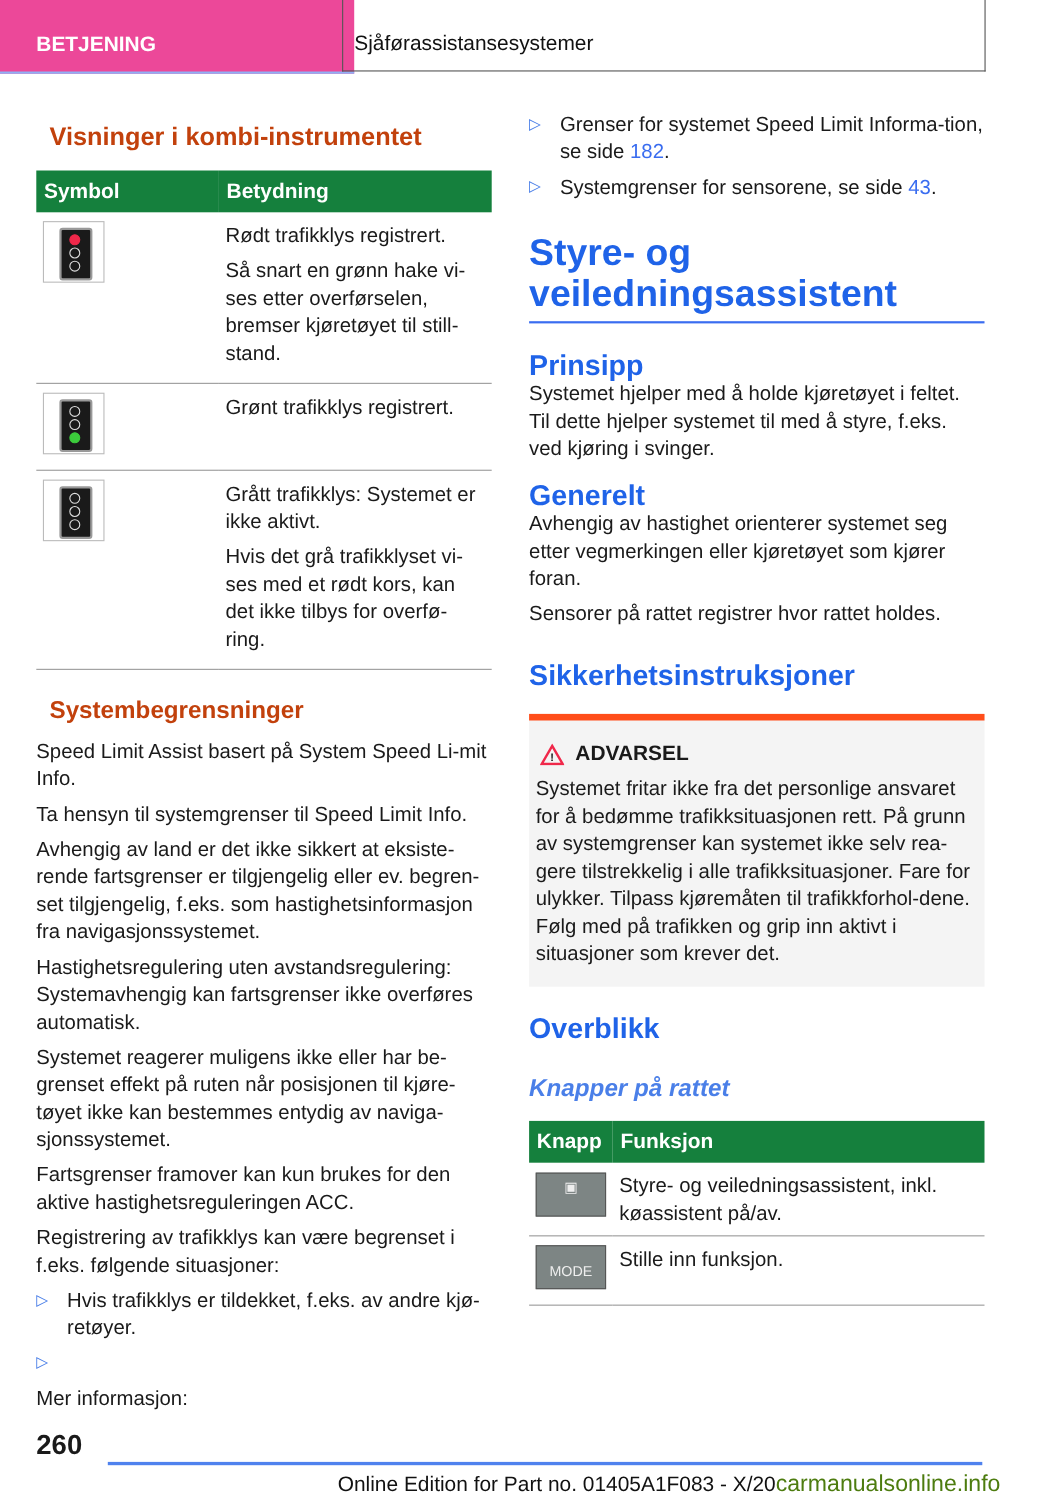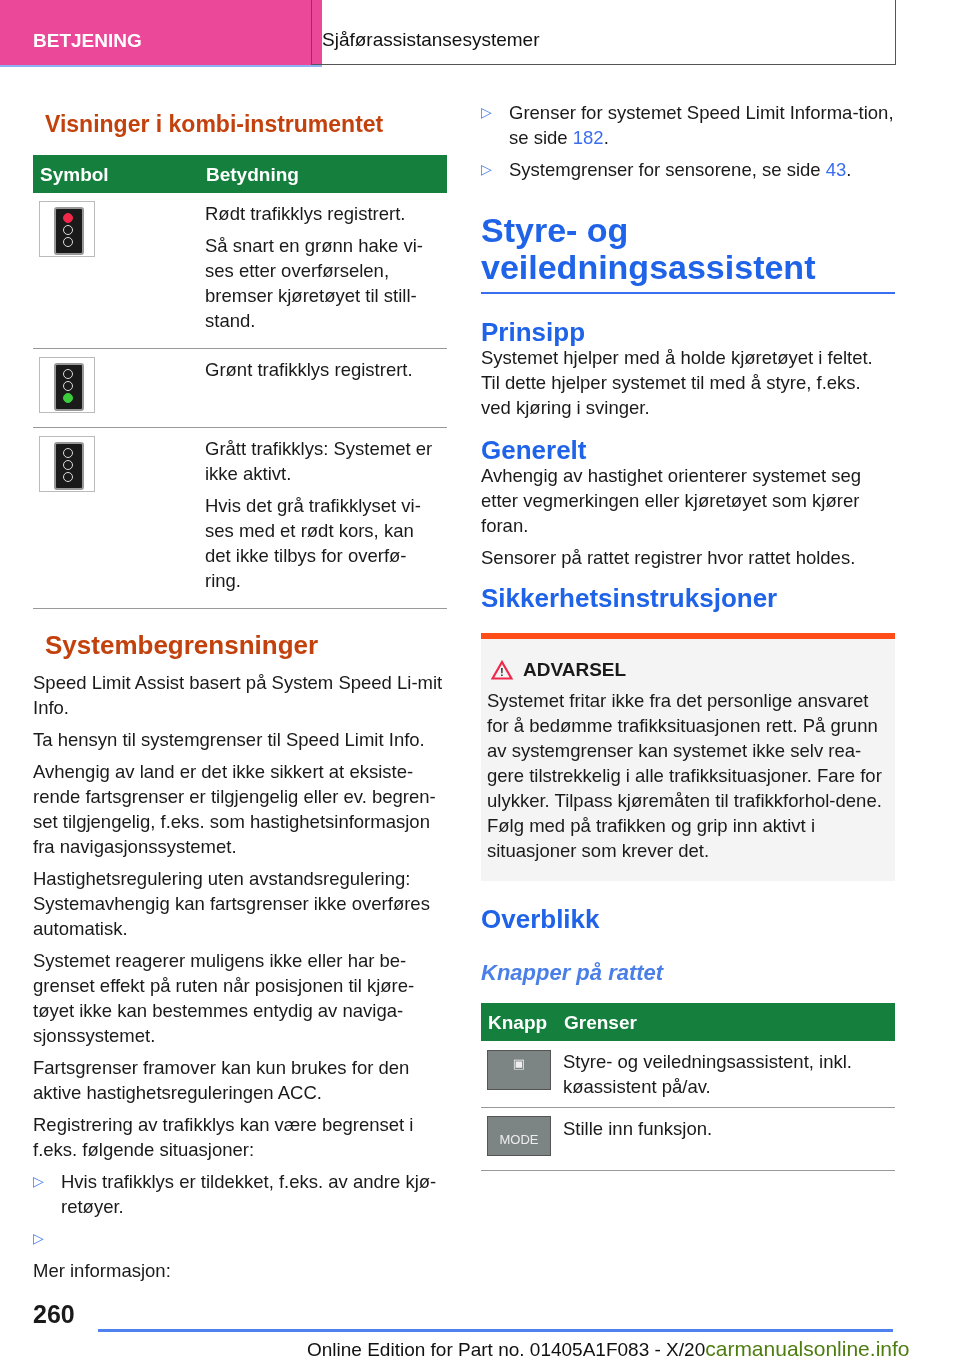--- a/index.html
+++ b/index.html
@@ -82,21 +82,21 @@
                 <span class="dot" style="top:16px"></span>
                 <span class="dot" style="top:28px"></span>
               </span></span></td>
       <td>
             <p>Grått trafikklys: Systemet er ikke aktivt.</p>
             <p>Hvis det grå trafikklyset vi-ses med et rødt kors, kan det ikke tilbys for overfø-ring.</p>
           </td>
     </tr>
   </tbody>
     </table>
-  <h3 class="blue" style="margin-top:24px;font-size:26px;">Systembegrensninger</h3>
+  <h3 class="blue" style="margin-top:24px;font-size:22px;">Systembegrensninger</h3>
   <p>Speed Limit Assist basert på System Speed Li-mit Info.</p>
   <p>Ta hensyn til systemgrenser til Speed Limit Info.</p>
   <p>Avhengig av land er det ikke sikkert at eksiste-rende fartsgrenser er tilgjengelig eller ev. begren-set tilgjengelig, f.eks. som hastighetsinformasjon fra navigasjonssystemet.</p>
   <p>Hastighetsregulering uten avstandsregulering: Systemavhengig kan fartsgrenser ikke overføres automatisk.</p>
   <p>Systemet reagerer muligens ikke eller har be-grenset effekt på ruten når posisjonen til kjøre-tøyet ikke kan bestemmes entydig av naviga-sjonssystemet.</p>
   <p>Fartsgrenser framover kan kun brukes for den aktive hastighetsreguleringen ACC.</p>
   <p>Registrering av trafikklys kan være begrenset i f.eks. følgende situasjoner:</p>
   <div class="bullet">
       <span class="tri">▷</span>
       <span>Hvis trafikklys er tildekket, f.eks. av andre kjø-retøyer.</span>
@@ -118,38 +118,38 @@
     </div>
   <div class="rule-blue" style="margin-top:30px;padding-bottom:6px;">
     <h2 class="big">Styre- og</h2>
     <h2 class="big">veiledningsassistent</h2>
   </div>
   <h3 class="big2" style="margin-top:26px;">Prinsipp</h3>
   <p>Systemet hjelper med å holde kjøretøyet i feltet. Til dette hjelper systemet til med å styre, f.eks. ved kjøring i svinger.</p>
   <h3 class="big2" style="margin-top:18px;">Generelt</h3>
   <p>Avhengig av hastighet orienterer systemet seg etter vegmerkingen eller kjøretøyet som kjører foran.</p>
   <p>Sensorer på rattet registrer hvor rattet holdes.</p>
-  <h3 class="big2" style="margin-top:16px;margin-bottom:22px;">Sikkerhetsinstruksjoner</h3>
+  <h3 class="big2" style="margin-top:32px;margin-bottom:22px;">Sikkerhetsinstruksjoner</h3>
   <div class="warn">
     <div class="warn-title">
         <svg width="22" height="20" viewBox="0 0 22 20">
           <path d="M11 2 L20.5 18.5 L1.5 18.5 Z" fill="none" stroke="#f0284a" stroke-width="2.2"></path>
           <text x="11" y="16" font-size="10" text-anchor="middle" fill="#111" font-family="Liberation Sans, sans-serif" font-weight="bold">!</text>
         </svg>
         <span>ADVARSEL</span>
       </div>
     <div>Systemet fritar ikke fra det personlige ansvaret for å bedømme trafikksituasjonen rett. På grunn av systemgrenser kan systemet ikke selv rea-gere tilstrekkelig i alle trafikksituasjoner. Fare for ulykker. Tilpass kjøremåten til trafikkforhol-dene. Følg med på trafikken og grip inn aktivt i situasjoner som krever det.</div>
   </div>
   <h3 class="big2" style="margin-top:26px;">Overblikk</h3>
   <h4 class="sub" style="margin-top:28px;margin-bottom:18px;font-style:italic;">Knapper på rattet</h4>
   <table class="tbl">
     <tbody>
         <tr>
           <th style="width:62px">Knapp</th>
-          <th>Grenser</th>
+          <th>Funksjon</th>
         </tr>
     <tr>
           <td><span class="btn-icon">▣</span></td>
           <td>Styre- og veiledningsassistent, inkl. køassistent på/av.</td>
         </tr>
     <tr>
           <td style="height:40px"><span class="btn-icon"><span style="position:absolute;bottom:3px;left:0;right:0;">MODE</span></span></td>
           <td>Stille inn funksjon.</td>
         </tr>
   </tbody>

